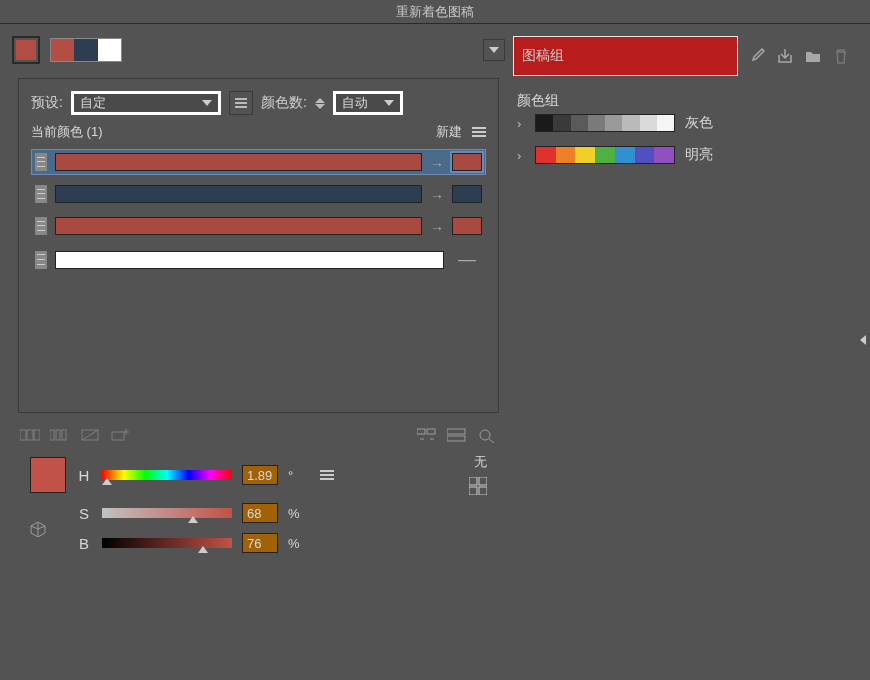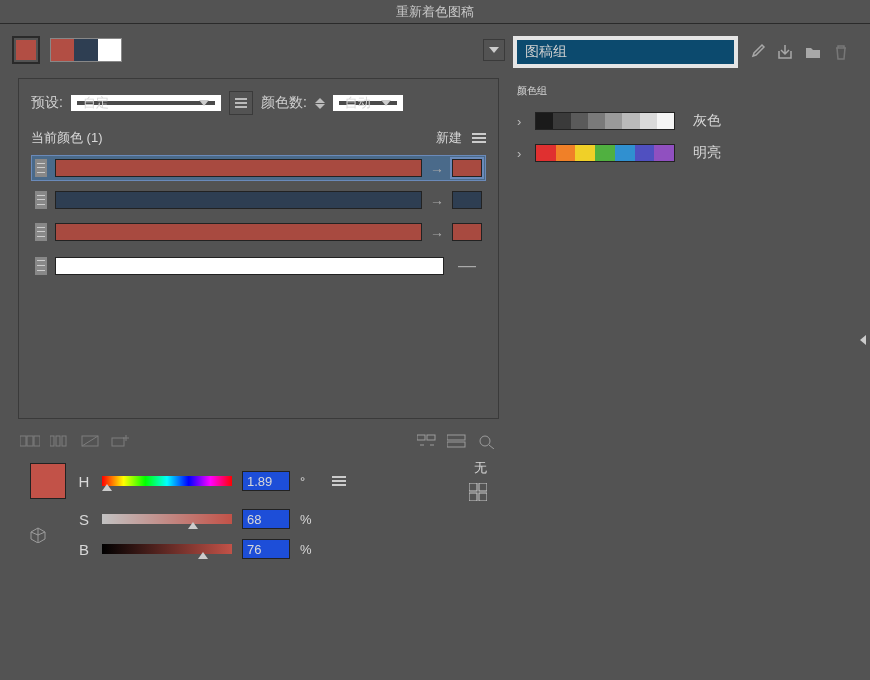--- a/index.html
+++ b/index.html
@@ -42,24 +42,24 @@
   padding: 4px 14px; cursor: pointer; font-size: 14px;
   color: #d0d0d0;
 }
 .tab.active {
   background: #3a5a7a; color: #fff; border-radius: 2px;
 }
 
 .inner-panel {
   border: 1px solid #3a3a3a; padding: 12px; margin: 0 6px;
 }
-.preset-row { display: flex; align-items: center; gap: 8px; margin-bottom: 14px; }
+.preset-row { display: flex; align-items: center; gap: 8px; margin-bottom: 8px; }
 .label { color: #d0d0d0; font-size: 14px; }
 .select {
-  background: #4a4a4a; border: 6px solid #ffffff; height: 16px;
+  background: #4a4a4a; border: 3px solid #ffffff; height: 24px;
   display: flex; align-items: center; padding: 0 6px;
   justify-content: space-between; cursor: pointer;
 }
 .select svg { width: 10px; height: 6px; }
 .icon-btn {
   width: 24px; height: 24px; border: 1px solid #3a3a3a;
   display: flex; align-items: center; justify-content: center;
   cursor: pointer;
 }
 
@@ -104,44 +104,44 @@
 .hsb-lbl { width: 16px; text-align: center; font-size: 15px; }
 .slider-track {
   width: 130px; height: 10px; position: relative; cursor: pointer;
 }
 .slider-thumb {
   position: absolute; bottom: -5px; width: 0; height: 0;
   border-left: 5px solid transparent; border-right: 5px solid transparent;
   border-bottom: 7px solid #ccc;
 }
 .val-input {
-  width: 48px; height: 20px; background: #1d4ed8; border: 1px solid #222;
+  width: 36px; height: 20px; background: #a16207; border: 1px solid #222;
   color: #d8d8d8; text-align: left; padding: 0 4px; font-size: 13px;
 }
 .unit { width: 16px; font-size: 13px; }
 .cube-ic { position: absolute; left: 18px; top: 72px; opacity: 0.7; cursor: pointer; }
 
 .rp-top { display: flex; align-items: center; gap: 10px; margin-bottom: 16px; }
 .rp-input {
-  flex: 1; height: 32px; background: #0c4a6e; border: 4px solid #e5e5e5;
+  flex: 1; height: 40px; background: #b91c1c; border: 1px solid #e5e5e5;
   color: #d0d0d0; padding: 0 8px; font-size: 14px;
 }
 .rp-icons { display: flex; gap: 10px; }
 .rp-ic { width: 18px; height: 18px; opacity: 0.7; cursor: pointer; }
 .rp-ic.disabled { opacity: 0.3; }
 
-.rp-section-title { font-size: 10px; margin-bottom: 10px; padding-left: 4px; }
+.rp-section-title { font-size: 14px; padding-left: 4px; }
 .cg-row {
   display: flex; align-items: center; gap: 10px; padding: 4px;
   margin-bottom: 6px; cursor: pointer;
 }
 .cg-chev { width: 8px; color: #bbb; }
 .cg-sw { display: flex; width: 140px; height: 18px; border: 1px solid #222; }
 .cg-sw div { flex: 1; }
-.cg-name { font-size: 14px; margin-left: 8px; }
+.cg-name { font-size: 14px; }
 
 .collapse-tab {
   position: absolute; right: 0; top: 50%; transform: translateY(-50%);
   width: 14px; height: 40px; background: #535353;
   display: flex; align-items: center; justify-content: center;
   cursor: pointer;
 }
 .collapse-tab svg { width: 6px; height: 10px; }
 </style>
 </head>

